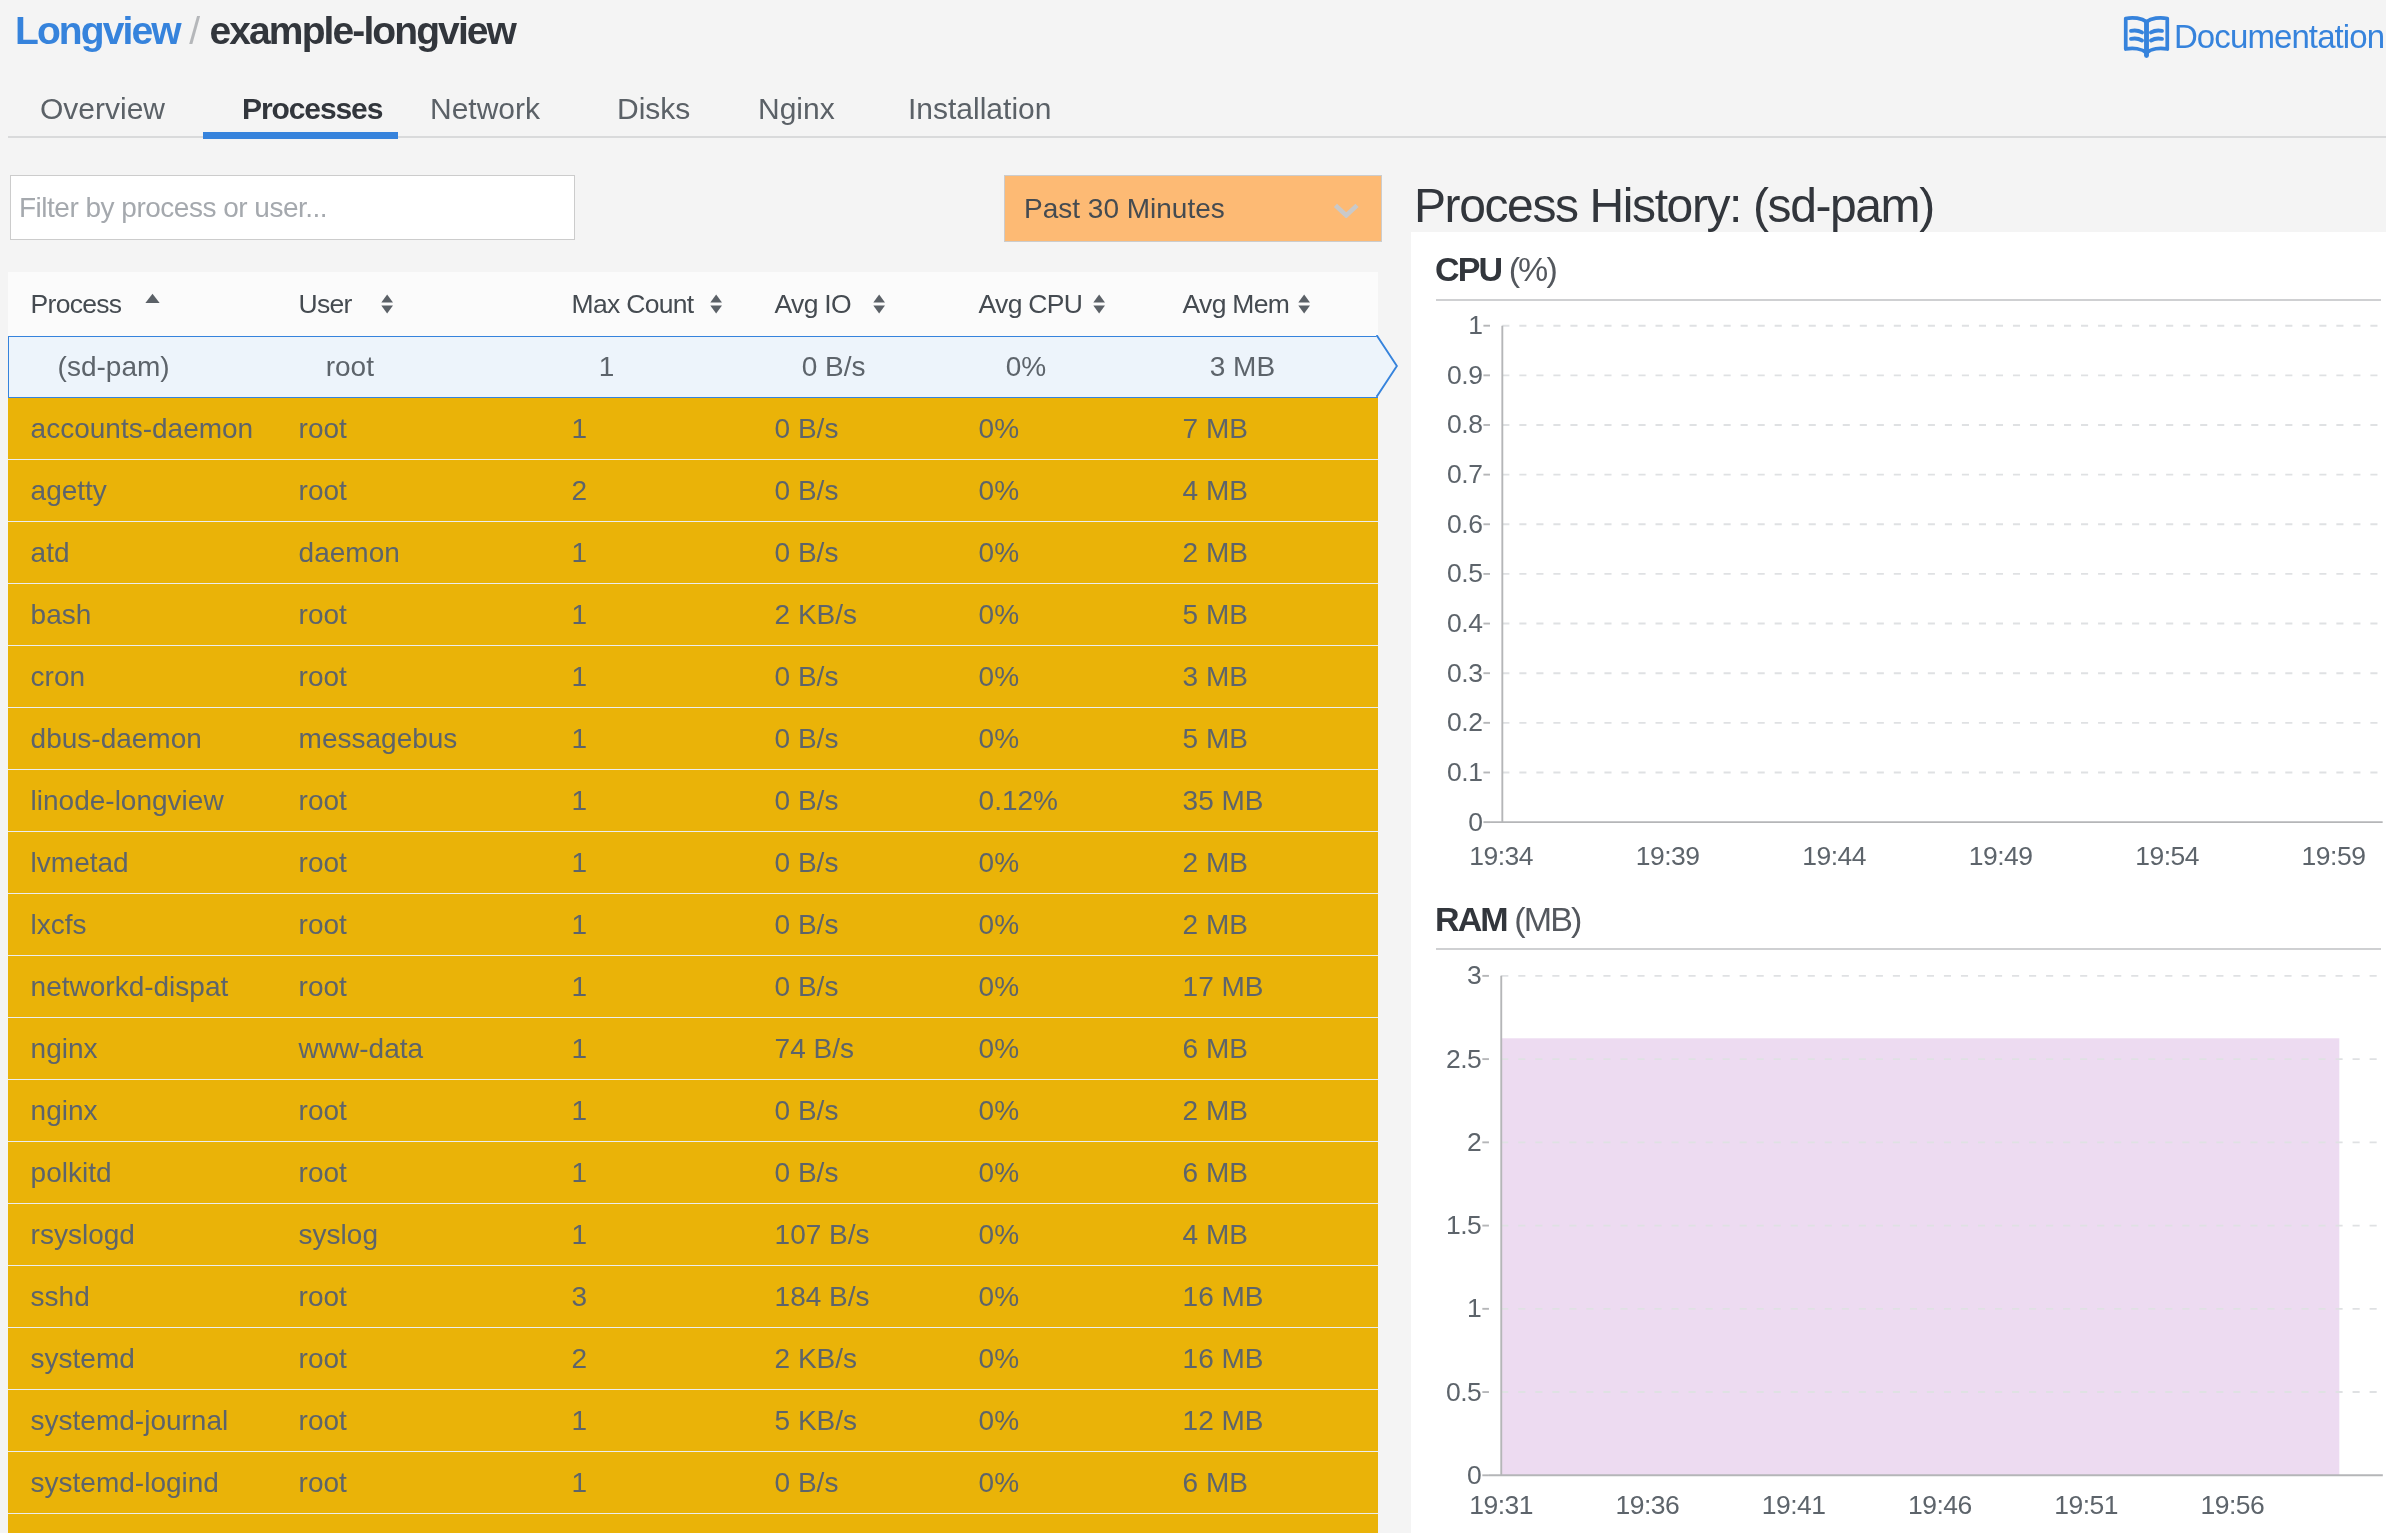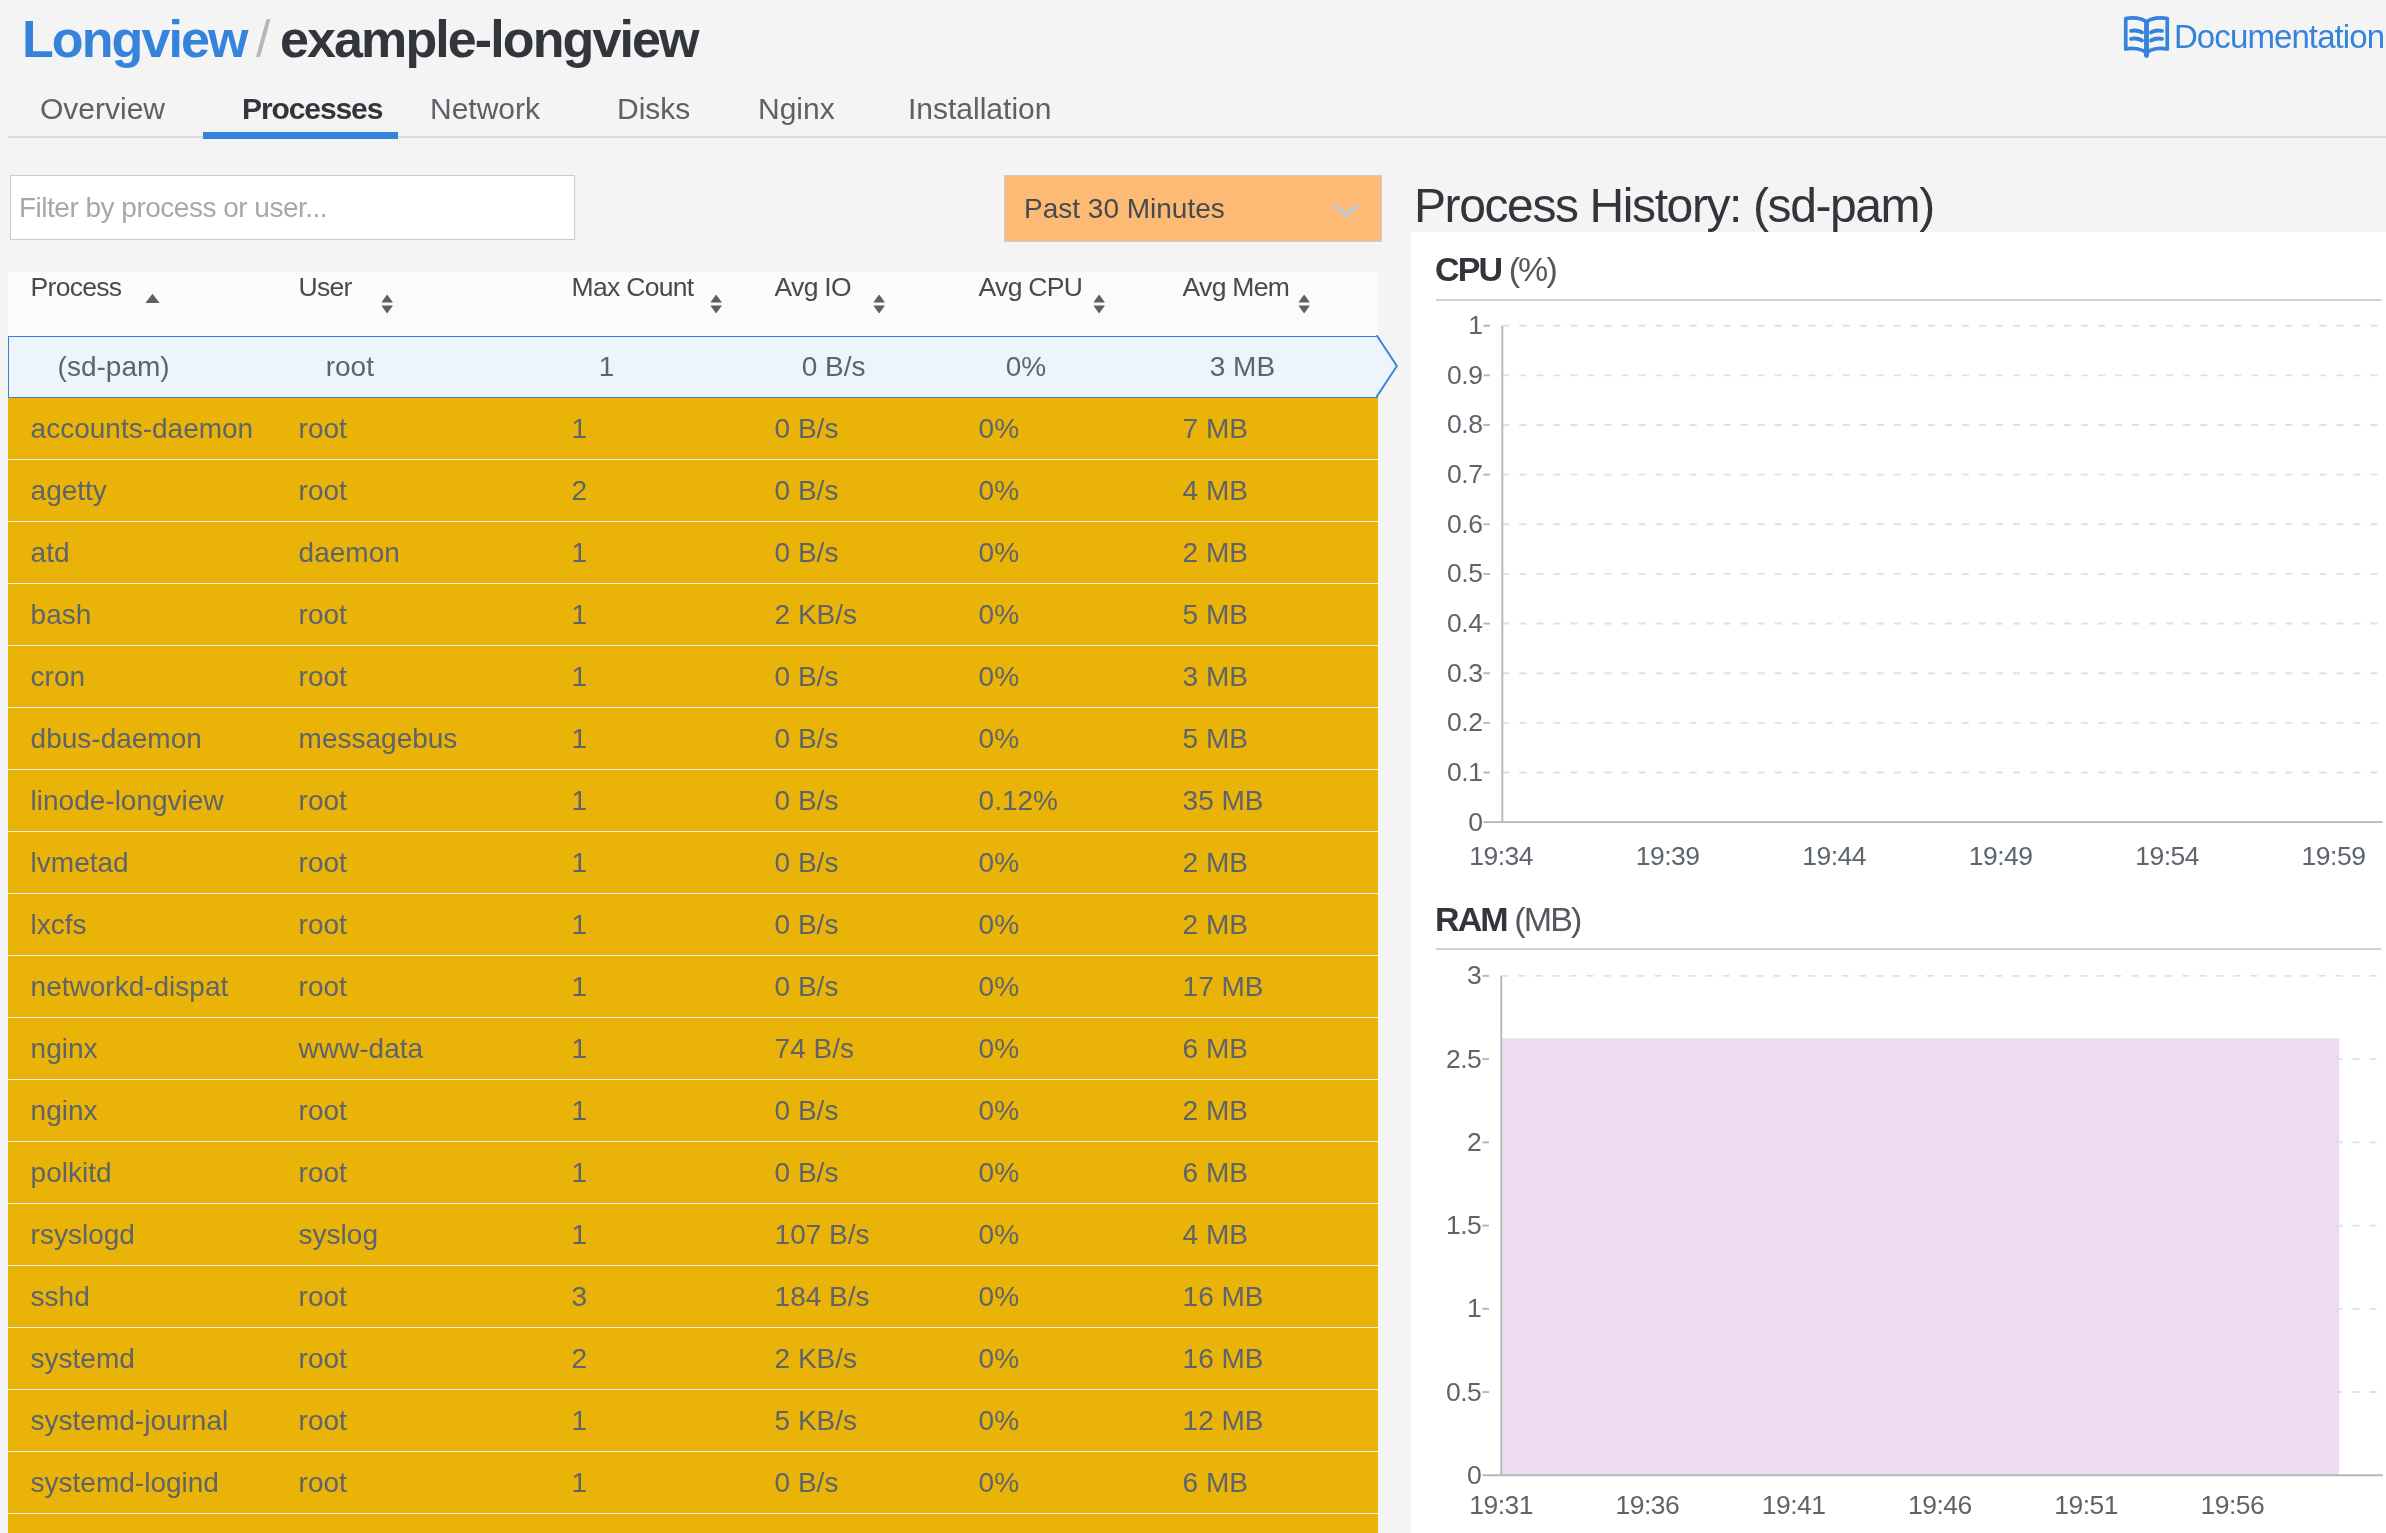--- a/index.html
+++ b/index.html
@@ -1,21 +1,21 @@
 <!DOCTYPE html>
 <html style="font-size:15px"><head>
 <meta charset="utf-8">
 <style>
   * { margin:0; padding:0; box-sizing:border-box; }
   html,body { width:2387px; height:1533px; background:#f4f4f4; overflow:hidden;
     font-family:"Liberation Sans", sans-serif; }
   #page { position:relative; width:2387px; height:1533px; }
 
   
-  .crumb { position:absolute; left:22px; top:8.5px; font-size:52px; font-weight:bold;
+  .crumb { position:absolute; left:15px; top:8.5px; font-size:39px; font-weight:bold;
     color:#32363c; letter-spacing:-1.9px; }
   .crumb .lv { color:#3683dc; }
   .crumb .sl { color:#b5b7ba; font-weight:normal; padding:0 9.5px; letter-spacing:0; }
 
   
   .doc { position:absolute; right:2.8px; top:18px; color:#3683dc; font-size:33px; letter-spacing:-0.9px; }
 
   
   .tabbar { position:absolute; left:7.6px; right:0; top:136px; height:1.9px; background:#d9dadb; }
   .tab { position:absolute; top:92px; font-size:30px; color:#5b6167; }
@@ -26,21 +26,21 @@
   .filter { position:absolute; left:9.5px; top:175px; width:565px; height:65px; background:#fff;
     border:1.9px solid #cccccc; display:flex; align-items:center; padding-left:8.5px;
     color:#a5a9ae; font-size:28px; letter-spacing:-0.5px; }
   .select { position:absolute; left:1004px; top:175px; width:378px; height:67px; background:#fdba74;
     border:1.9px solid #cccccc; display:flex; align-items:center; padding-left:19px;
     color:#454b51; font-size:28px; }
   .select svg { position:absolute; left:328px; top:26.5px; }
 
   
   .table { position:absolute; left:7.6px; top:272px; width:1370px; }
-  .thead { height:64px; background:#fbfbfb; display:flex; 
+  .thead { height:64px; background:#fbfbfb; display:flex; align-items:center;
     font-size:26.5px; letter-spacing:-0.7px; color:#454b51; position:relative; }
   .row { height:62px; background:#eab308; display:flex; align-items:center;
     font-size:28px; color:#5d646b; border-bottom:1.9px solid #ebedee; position:relative; }
   .cell { flex:none; padding-left:0; }
   .c1 { width:291px; padding-left:23px; }
   .thead .c1 { padding-left:23px; }
   .c2 { width:273px; }
   .c3 { width:203px; }
   .c4 { width:204px; }
   .c5 { width:204px; }

